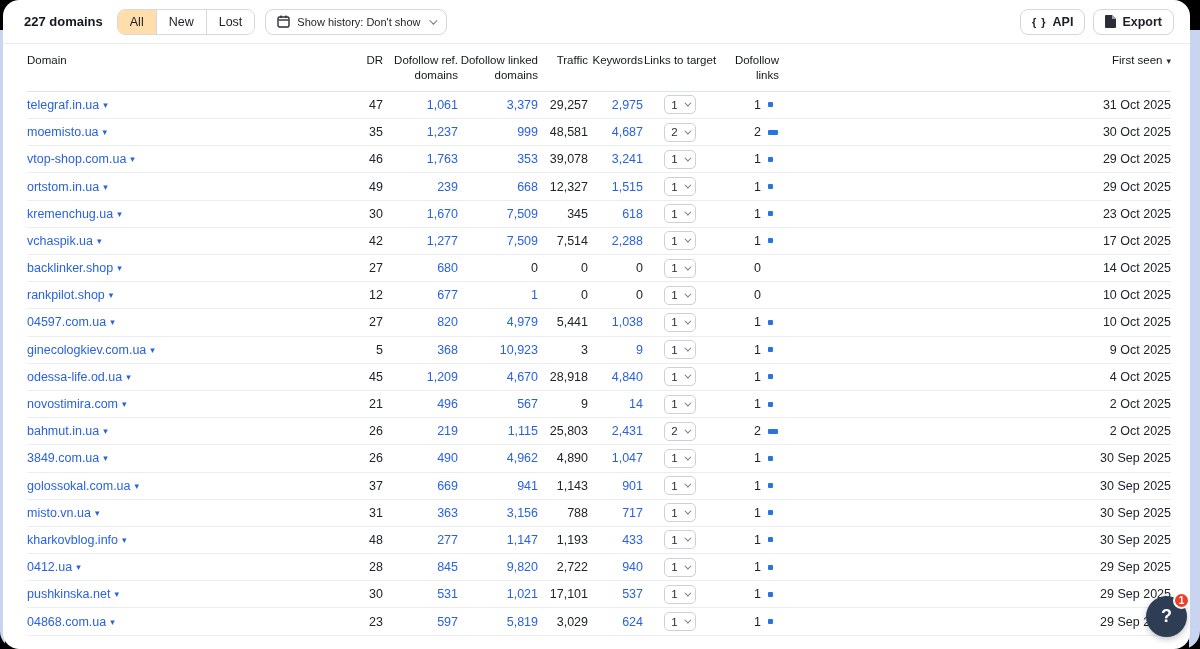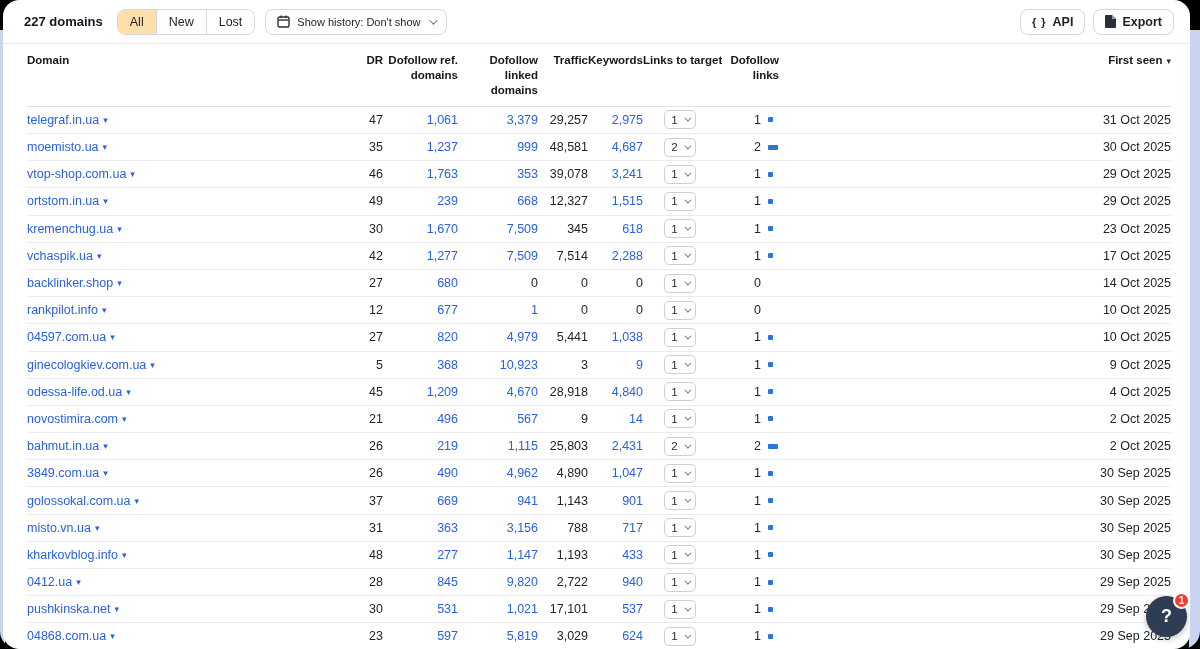--- a/index.html
+++ b/index.html
@@ -35,21 +35,21 @@
     border-radius:8px;padding:0 11px;font-size:12.5px;color:#1c1f26;cursor:pointer;margin-left:8px;font-family:inherit;font-weight:bold;}
   .braces{font-size:11px;font-weight:bold;letter-spacing:1px;}
   .chev{display:inline-block;width:6px;height:6px;border-right:1.5px solid #6b7280;border-bottom:1.5px solid #6b7280;
     transform:rotate(45deg) translateY(-2px);margin-left:2px;}
   .cal-icon{width:13px;height:13px;position:relative;display:inline-block;}
   .cal-icon rect,.cal-icon line{stroke:#2a2e36;}
 
   
   .table-wrap{padding:0 14px 0 24px;}
   table{border-collapse:collapse;table-layout:fixed;width:1144px;}
-  th{font-size:11.5px;font-weight:bold;color:#14171f;vertical-align:top;padding:9px 0 8px 0;line-height:1.3;
+  th{font-size:11.5px;font-weight:normal;color:#14171f;vertical-align:top;padding:9px 0 8px 0;line-height:1.3;
     border-bottom:1px solid #dfe2e8;cursor:pointer;}
   td{font-size:12.5px;color:var(--dark);border-bottom:1px solid var(--row-border);height:27.2px;padding:0;}
   .al{text-align:left;} .ar{text-align:right;} .ac{text-align:center;margin-left:7px;}
   .nowrap{white-space:nowrap;}
   a.dom{color:var(--link);text-decoration:none;cursor:pointer;}
   .dom-caret{color:var(--link);font-size:9px;margin-left:4px;vertical-align:1px;}
   .num.link{color:var(--link);cursor:pointer;}
   .num.dark{color:var(--dark);}
   .ltt-btn{display:inline-flex;align-items:center;gap:4px;height:19px;padding:0 6px;background:#fff;
     border:1px solid #ccd0d9;border-radius:5px;font-size:11.5px;color:#2a2e36;cursor:pointer;font-family:inherit;}
@@ -282,21 +282,21 @@
               <td class="ar">
                 <div class="dfl-wrap">
                   <span class="dfl-num num dark">0</span>
                   <span class="bar-slot"></span>
                 </div>
               </td>
               <td class="al"></td>
               <td class="ar"><span class="num dark">14 Oct 2025</span></td>
             </tr>
             <tr>
-              <td class="al"><a class="dom">rankpilot.info</a><span class="dom-caret">▾</span></td>
+              <td class="al"><a class="dom">rankpilot.shop</a><span class="dom-caret">▾</span></td>
               <td class="ar"><span class="num dark">12</span></td>
               <td class="ar"><span class="num link">677</span></td>
               <td class="ar"><span class="num link">1</span></td>
               <td class="ar"><span class="num dark">0</span></td>
               <td class="ar"><span class="num dark">0</span></td>
               <td class="ac"><button class="ltt-btn">
                   <span>1</span>
                   <i class="chev"></i>
                 </button></td>
               <td class="ar">

